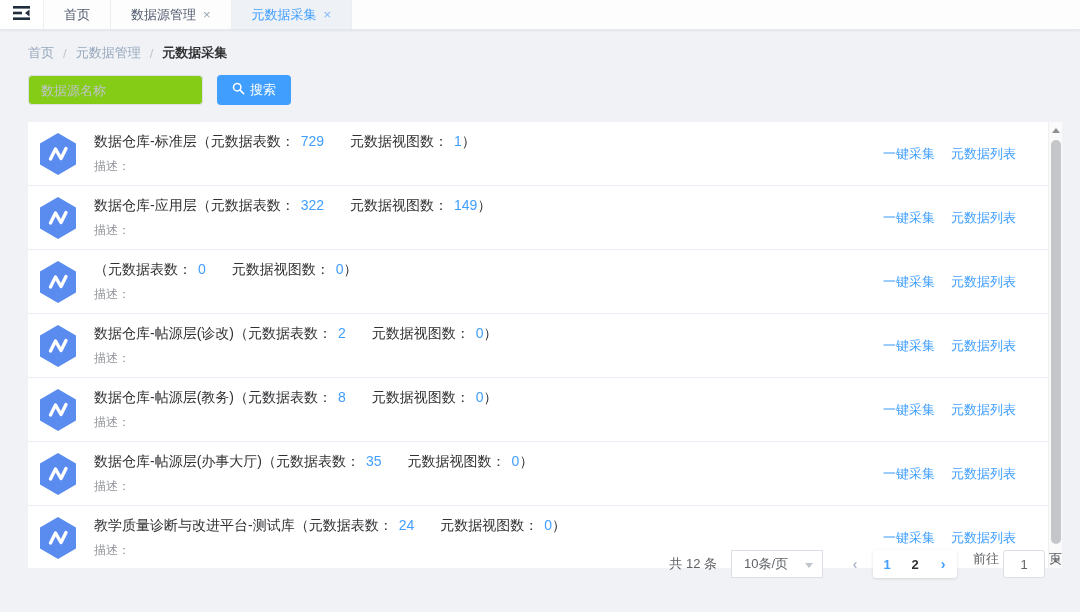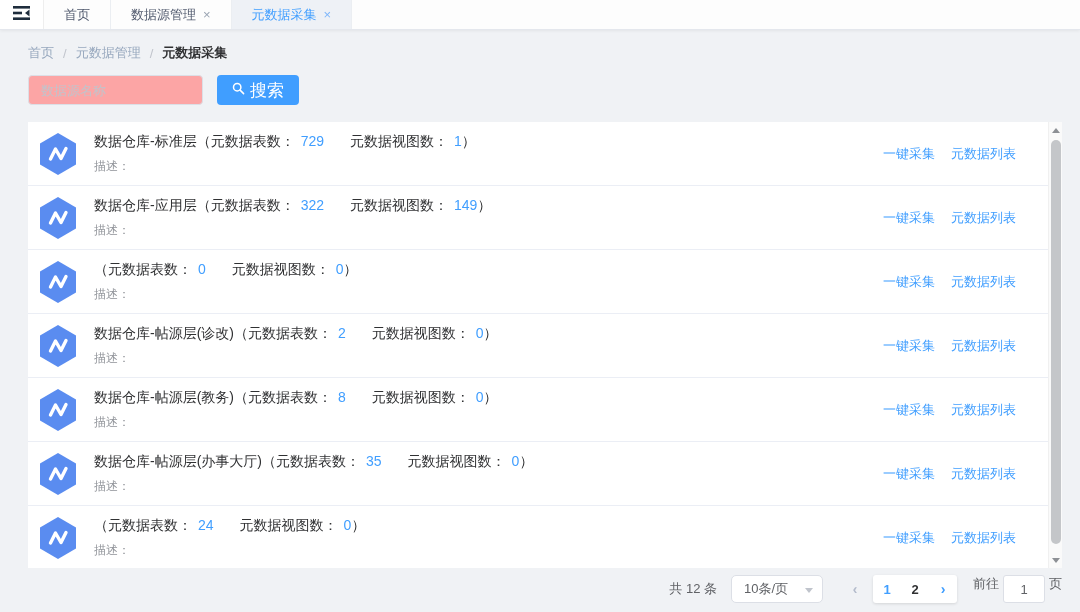--- a/index.html
+++ b/index.html
@@ -36,27 +36,27 @@
     position:absolute; top:44px; left:28px; font-size:13px; color:#97a8be;
     display:flex; gap:9px; align-items:center;
   }
   .breadcrumb .sep { color:#c0c4cc; }
   .breadcrumb .crumb-last { color:#303133; font-weight:600; }
 
   
   .search-row { position:absolute; top:75px; left:28px; display:flex; }
   .search-input {
     width:175px; height:30px; border:1px solid #dcdfe6; border-radius:4px;
-    background:#fca5a5; padding:12px 12px; font-size:13px; color:#606266; outline:none;
+    background:#84cc16; padding:12px 12px; font-size:13px; color:#606266; outline:none;
     font-family:inherit;
   }
   .search-input::placeholder { color:#c0c4cc; }
   .search-btn {
     margin-left:14px; height:30px; padding:0 15px; border:none; border-radius:4px;
-    background:#409eff; color:#fff; font-size:17px; display:flex; align-items:center;
+    background:#409eff; color:#fff; font-size:13px; display:flex; align-items:center;
     gap:5px; cursor:pointer; font-family:inherit;
   }
 
   
   .panel {
     position:absolute; top:122px; left:28px; width:1034px; height:446px;
     background:#fff; overflow:hidden;
   }
   .list { position:absolute; top:0; left:0; right:14px; }
   .row {
@@ -78,27 +78,27 @@
     background:#fafafa; border-left:1px solid #f0f0f0;
   }
   .sb-arrow { position:absolute; left:0; width:14px; height:16px; display:flex; align-items:center; justify-content:center; }
   .sb-up { top:0; } .sb-down { bottom:0; }
   .tri-up { width:0; height:0; border-left:4px solid transparent; border-right:4px solid transparent; border-bottom:5px solid #8d9095; }
   .tri-down { width:0; height:0; border-left:4px solid transparent; border-right:4px solid transparent; border-top:5px solid #8d9095; }
   .sb-thumb { position:absolute; left:2px; width:10px; top:18px; height:404px; background:#c4c6c9; border-radius:5px; }
 
   
   .pagination {
-    position:absolute; top:574px; right:18px; height:30px;
+    position:absolute; top:549px; right:18px; height:30px;
     display:flex; align-items:center; font-size:13px; color:#606266;
   }
   .pg-total { margin-right:14px; }
   .pg-size {
     position:relative; width:92px; height:28px; background:#fff;
-    border:1px solid #dcdfe6; border-radius:5px; display:flex; align-items:center;
+    border:1px solid #dcdfe6; border-radius:0; display:flex; align-items:center;
     padding-left:12px; color:#606266; cursor:pointer; margin-right:18px;
   }
   .pg-size .arrow {
     position:absolute; right:9px; top:12px; width:0; height:0;
     border-left:4px solid transparent; border-right:4px solid transparent;
     border-top:5px solid #c0c4cc;
   }
   .pg-btn {
     min-width:28px; height:28px; display:flex; align-items:center; justify-content:center;
     font-weight:bold; cursor:pointer;
@@ -321,20 +321,21 @@
 
   <div class="row">
     <span class="hex-icon">
       <svg width="40" height="44" viewBox="0 0 40 44">
         <polygon points="20,1 38,11.5 38,32.5 20,43 2,32.5 2,11.5" fill="#5a8cf0"></polygon>
         <polyline points="12.5,27 17.5,17 23,26.5 28,16.5" fill="none" stroke="#fff" stroke-width="3.4" stroke-linecap="round" stroke-linejoin="round"></polyline>
       </svg>
     </span>
     <div class="row-main">
       <div class="row-title">
+        <span>教学质量诊断与改进平台-测试库</span>
         <span>（</span>
         <span>元数据表数：</span>
         <a class="num-link">24</a>
         <span class="views-label">元数据视图数：</span>
         <a class="num-link">0</a>
         <span>）</span>
       </div>
       <div class="row-desc">描述：</div>
     </div>
     <div class="row-actions">

